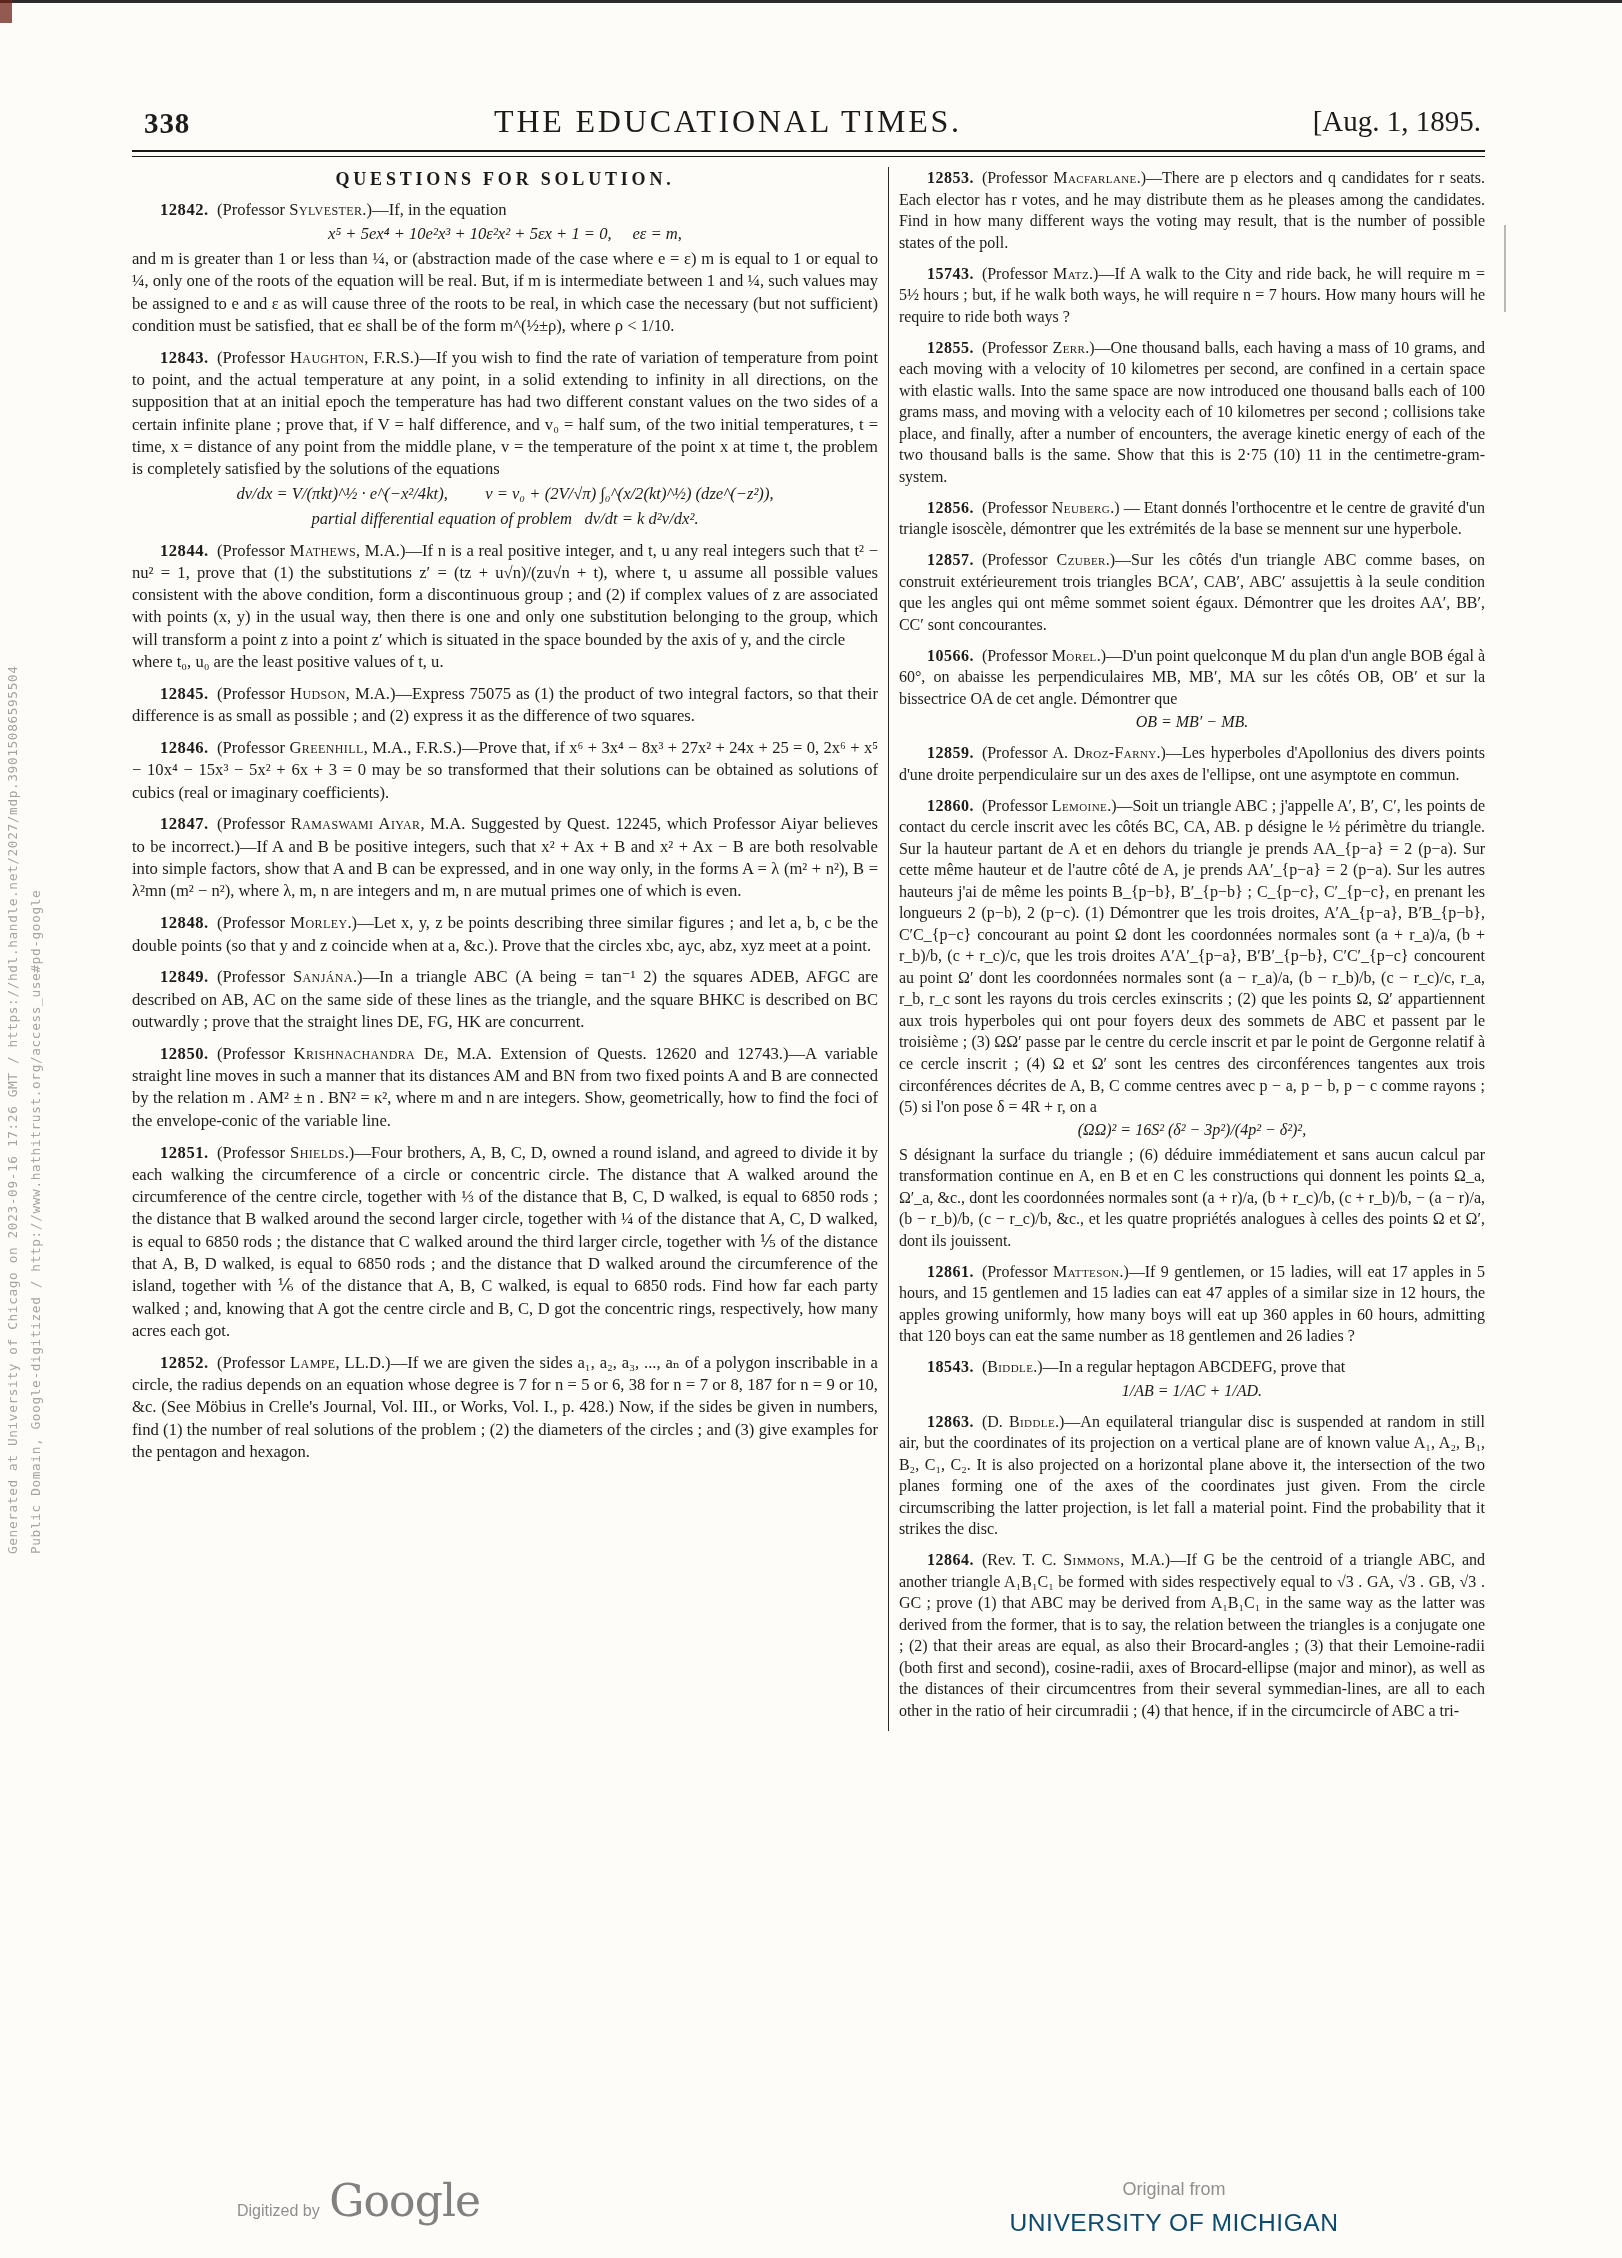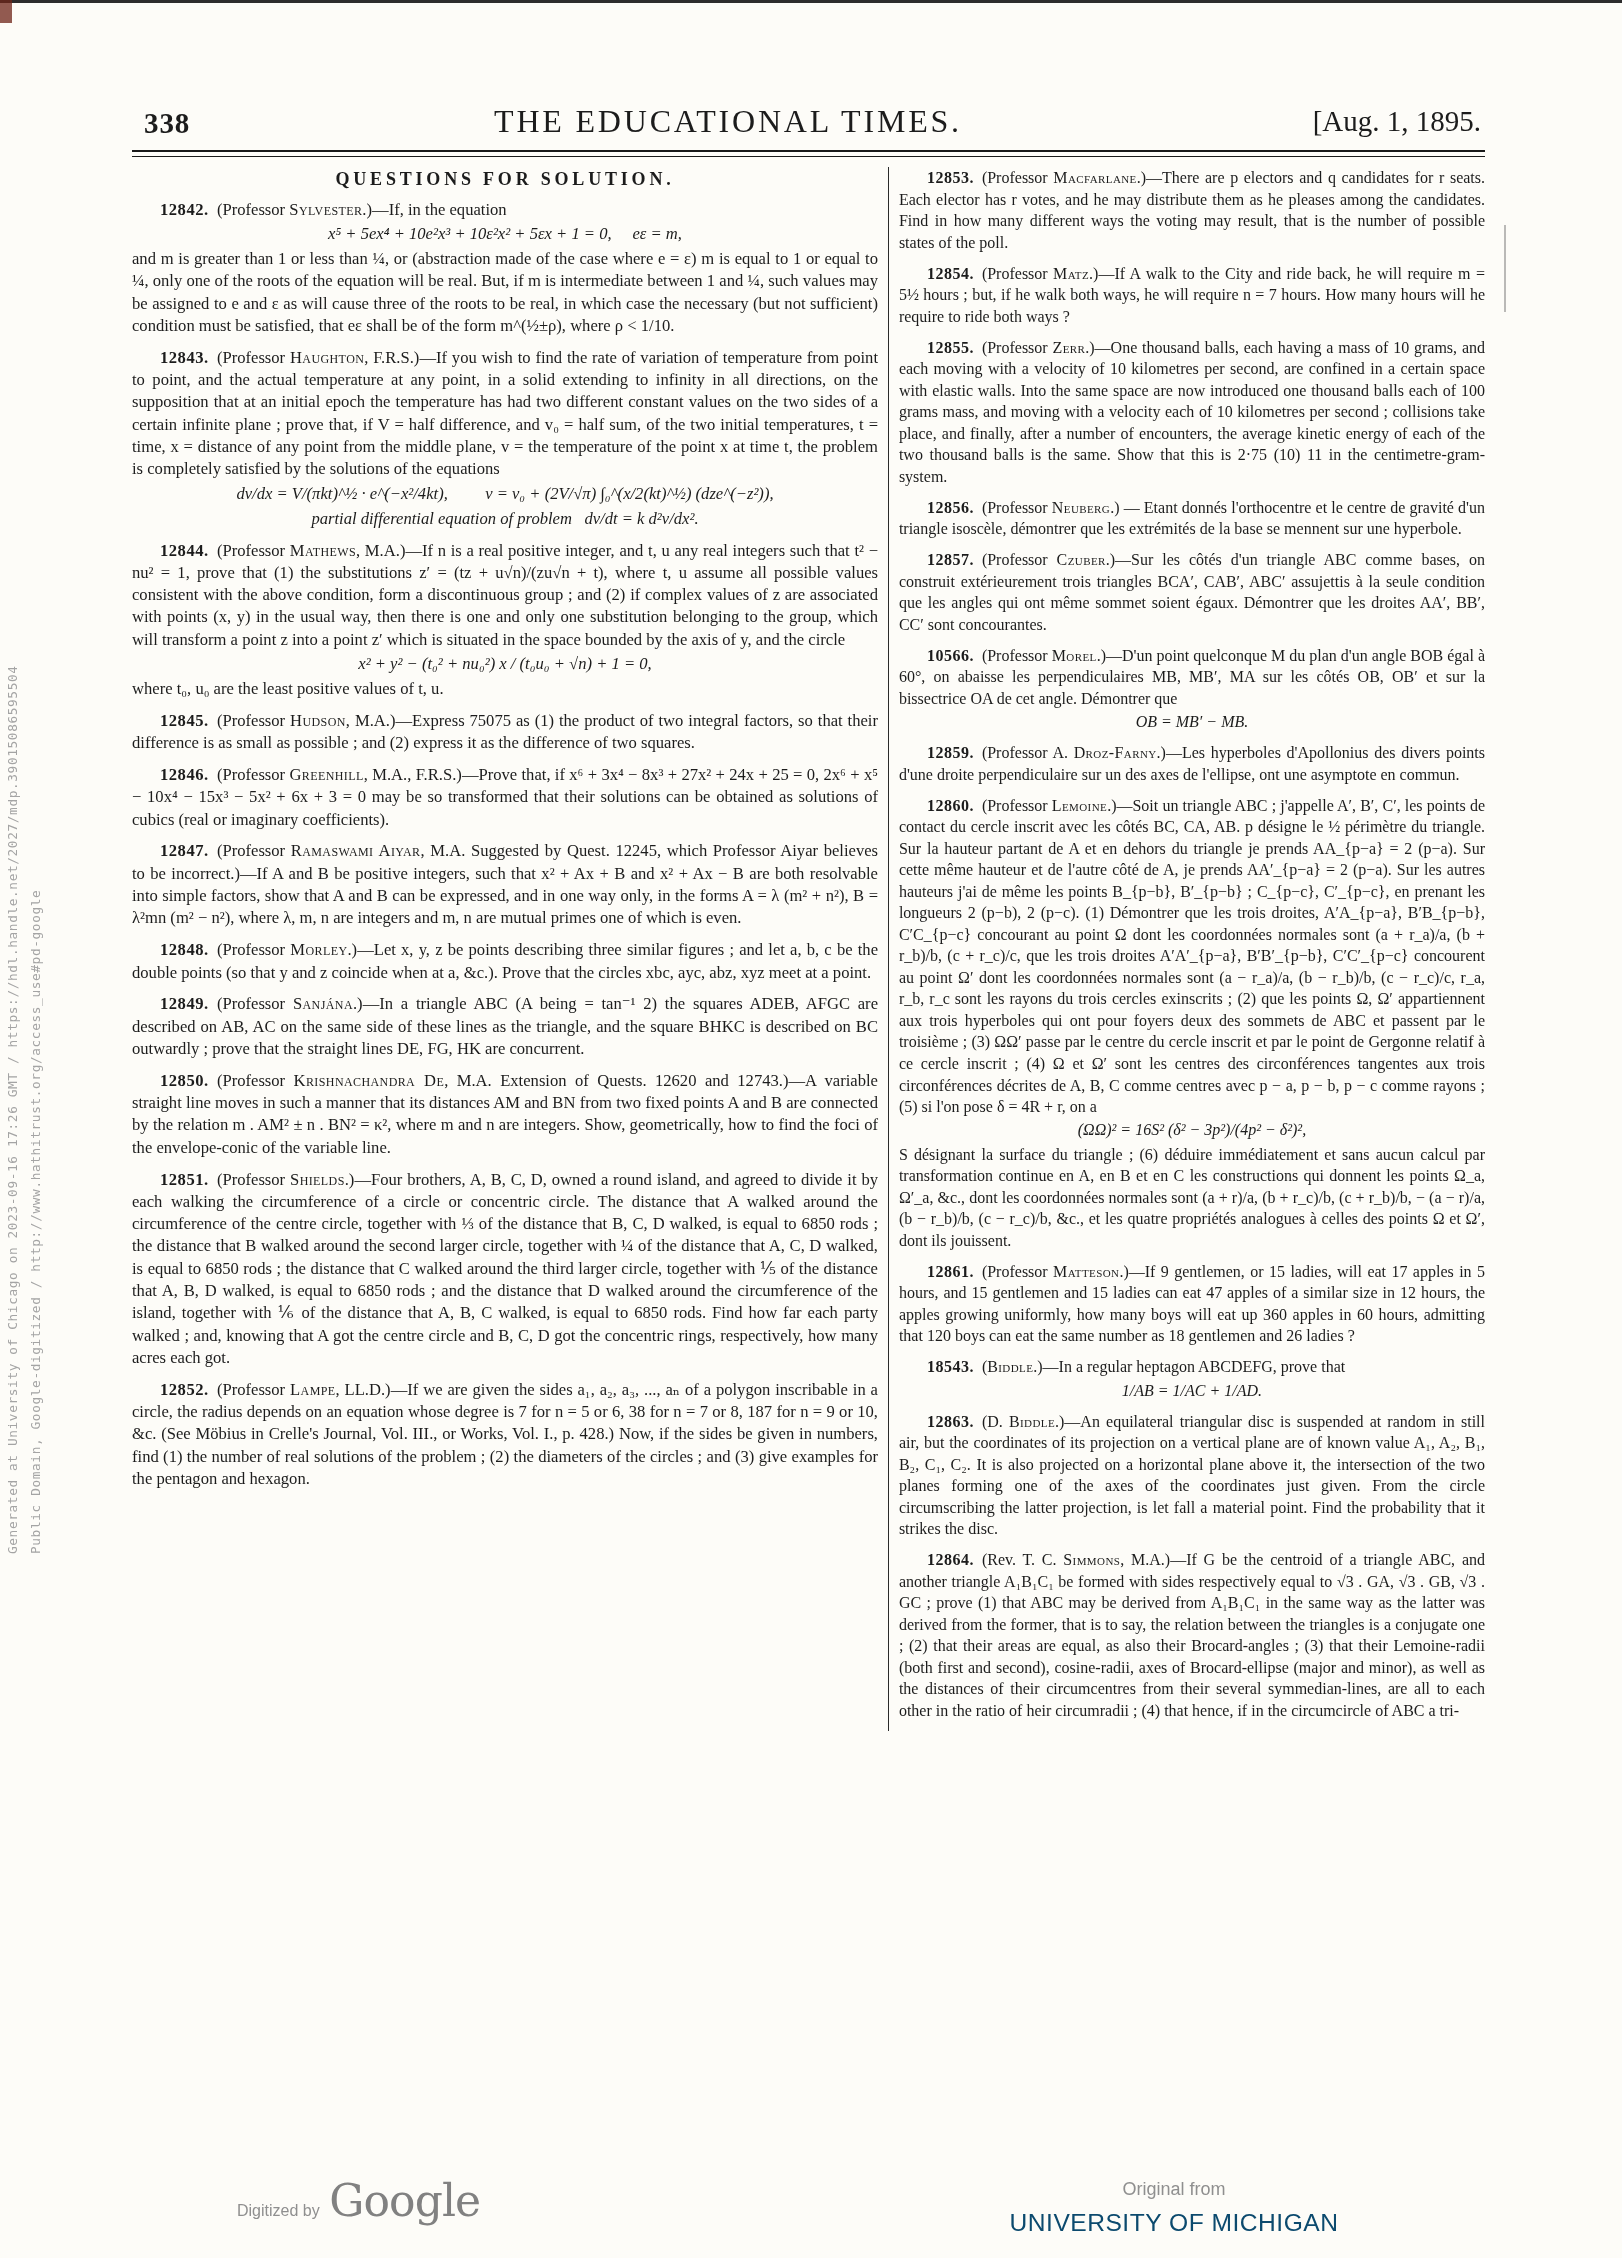--- a/index.html
+++ b/index.html
@@ -71,21 +71,20 @@
             <div class="eq">x⁵ + 5ex⁴ + 10e²x³ + 10ε²x² + 5εx + 1 = 0,  eε = m,</div>
             <p class="prob cont"><span class="seg">and m is greater than 1 or less than ¼, or (abstraction made of the case where e = ε) m is equal to 1 or equal to ¼, only one of the roots of the equation will be real.  But, if m is intermediate between 1 and ¼, such values may be assigned to e and ε as will cause three of the roots to be real, in which case the necessary (but not sufficient) condition must be satisfied, that eε shall be of the form m^(½±ρ), where ρ &lt; 1/10.</span></p>
           </div>
           <div class="problem">
             <p class="prob"><span class="num">12843.</span> <span class="ap">(Professor </span><span class="attr">Haughton</span><span class="as">, F.R.S.)</span><span class="seg">—If you wish to find the rate of variation of temperature from point to point, and the actual temperature at any point, in a solid extending to infinity in all directions, on the supposition that at an initial epoch the temperature has had two different constant values on the two sides of a certain infinite plane ; prove that, if V = half difference, and v₀ = half sum, of the two initial temperatures, t = time, x = distance of any point from the middle plane, v = the temperature of the point x at time t, the problem is completely satisfied by the solutions of the equations</span></p>
             <div class="eq">dv/dx = V/(πkt)^½ · e^(−x²/4kt),   v = v₀ + (2V/√π) ∫₀^(x/2(kt)^½) (dze^(−z²)),</div>
             <div class="eq">partial differential equation of problem  dv/dt = k d²v/dx².</div>
           </div>
           <div class="problem">
             <p class="prob"><span class="num">12844.</span> <span class="ap">(Professor </span><span class="attr">Mathews</span><span class="as">, M.A.)</span><span class="seg">—If n is a real positive integer, and t, u any real integers such that t² − nu² = 1, prove that (1) the substitutions z′ = (tz + u√n)/(zu√n + t), where t, u assume all possible values consistent with the above condition, form a discontinuous group ; and (2) if complex values of z are associated with points (x, y) in the usual way, then there is one and only one substitution belonging to the group, which will transform a point z into a point z′ which is situated in the space bounded by the axis of y, and the circle</span></p>
-            <div class="eq">x² + y² − (t₀² + nu₀²) x / (t₀u₀ + √n) + 1 = 0,</div>
             <p class="prob cont"><span class="seg">where t₀, u₀ are the least positive values of t, u.</span></p>
           </div>
           <div class="problem">
             <p class="prob"><span class="num">12845.</span> <span class="ap">(Professor </span><span class="attr">Hudson</span><span class="as">, M.A.)</span><span class="seg">—Express 75075 as (1) the product of two integral factors, so that their difference is as small as possible ; and (2) express it as the difference of two squares.</span></p>
           </div>
           <div class="problem">
             <p class="prob"><span class="num">12846.</span> <span class="ap">(Professor </span><span class="attr">Greenhill</span><span class="as">, M.A., F.R.S.)</span><span class="seg">—Prove that, if x⁶ + 3x⁴ − 8x³ + 27x² + 24x + 25 = 0,  2x⁶ + x⁵ − 10x⁴ − 15x³ − 5x² + 6x + 3 = 0 may be so transformed that their solutions can be obtained as solutions of cubics (real or imaginary coefficients).</span></p>
           </div>
           <div class="problem">
             <p class="prob"><span class="num">12847.</span> <span class="ap">(Professor </span><span class="attr">Ramaswami Aiyar</span><span class="as">, M.A.  Suggested by Quest. 12245, which Professor Aiyar believes to be incorrect.)</span><span class="seg">—If A and B be positive integers, such that x² + Ax + B and x² + Ax − B are both resolvable into simple factors, show that A and B can be expressed, and in one way only, in the forms A = λ (m² + n²),  B = λ²mn (m² − n²), where λ, m, n are integers and m, n are mutual primes one of which is even.</span></p>
@@ -107,21 +106,21 @@
           </div>
         </div>
     </div>
     <div class="divider"></div>
     <div class="col right">
       <div class="problems">
           <div class="problem">
             <p class="prob"><span class="num">12853.</span> <span class="ap">(Professor </span><span class="attr">Macfarlane</span><span class="as">.)</span><span class="seg">—There are p electors and q candidates for r seats.  Each elector has r votes, and he may distribute them as he pleases among the candidates.  Find in how many different ways the voting may result, that is the number of possible states of the poll.</span></p>
           </div>
           <div class="problem">
-            <p class="prob"><span class="num">12854.</span> <span class="ap">(Professor </span><span class="attr">Matz</span><span class="as">.)</span><span class="seg">—If A walk to the City and ride back, he will require m = 5½ hours ; but, if he walk both ways, he will require n = 7 hours.  How many hours will he require to ride both ways ?</span></p>
+            <p class="prob"><span class="num">15743.</span> <span class="ap">(Professor </span><span class="attr">Matz</span><span class="as">.)</span><span class="seg">—If A walk to the City and ride back, he will require m = 5½ hours ; but, if he walk both ways, he will require n = 7 hours.  How many hours will he require to ride both ways ?</span></p>
           </div>
           <div class="problem">
             <p class="prob"><span class="num">12855.</span> <span class="ap">(Professor </span><span class="attr">Zerr</span><span class="as">.)</span><span class="seg">—One thousand balls, each having a mass of 10 grams, and each moving with a velocity of 10 kilometres per second, are confined in a certain space with elastic walls.  Into the same space are now introduced one thousand balls each of 100 grams mass, and moving with a velocity each of 10 kilometres per second ; collisions take place, and finally, after a number of encounters, the average kinetic energy of each of the two thousand balls is the same.  Show that this is 2·75 (10) 11 in the centimetre-gram-system.</span></p>
           </div>
           <div class="problem">
             <p class="prob"><span class="num">12856.</span> <span class="ap">(Professor </span><span class="attr">Neuberg</span><span class="as">.)</span><span class="seg"> — Etant donnés l'orthocentre et le centre de gravité d'un triangle isoscèle, démontrer que les extrémités de la base se mennent sur une hyperbole.</span></p>
           </div>
           <div class="problem">
             <p class="prob"><span class="num">12857.</span> <span class="ap">(Professor </span><span class="attr">Czuber</span><span class="as">.)</span><span class="seg">—Sur les côtés d'un triangle ABC comme bases, on construit extérieurement trois triangles BCA′, CAB′, ABC′ assujettis à la seule condition que les angles qui ont même sommet soient égaux.  Démontrer que les droites AA′, BB′, CC′ sont concourantes.</span></p>
           </div>

